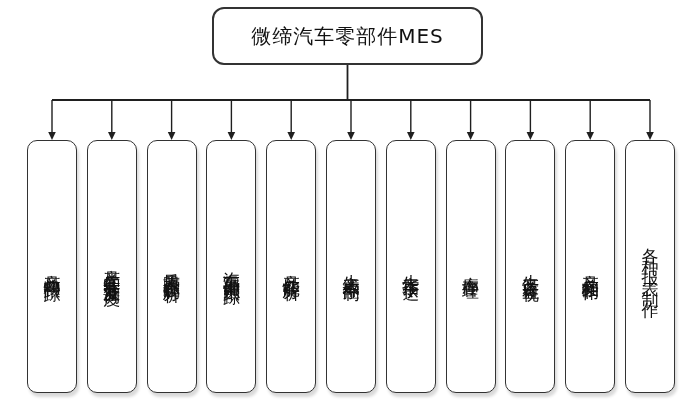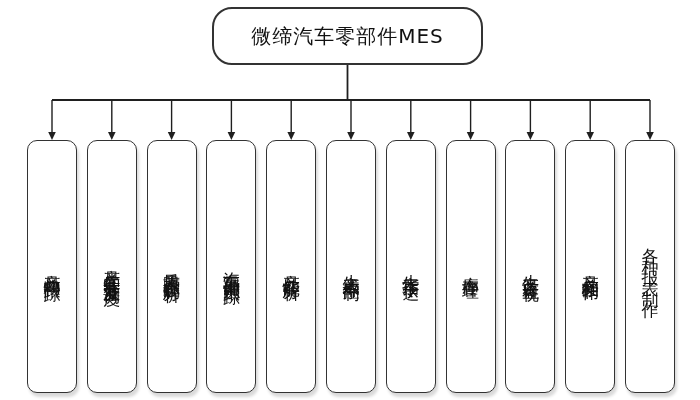--- a/index.html
+++ b/index.html
@@ -18,21 +18,21 @@
     pointer-events: none;
   }
   svg.connectors line { stroke: var(--connector, #1f1f1f); }
   svg.connectors polygon { fill: var(--connector, #1f1f1f); }
   .root-node {
     position: absolute;
     left: 212px; top: 7px;
     width: 271px; height: 58px;
     box-sizing: border-box;
     border: 2px solid var(--border, #2b2b2b);
-    border-radius: 20px;
+    border-radius: 12px;
     background: var(--background, #ffffff);
     display: flex;
     align-items: center;
     justify-content: center;
   }
   .root-label {
     font-size: 20px;
     color: var(--text, #111111);
     letter-spacing: 1px;
     white-space: nowrap;

